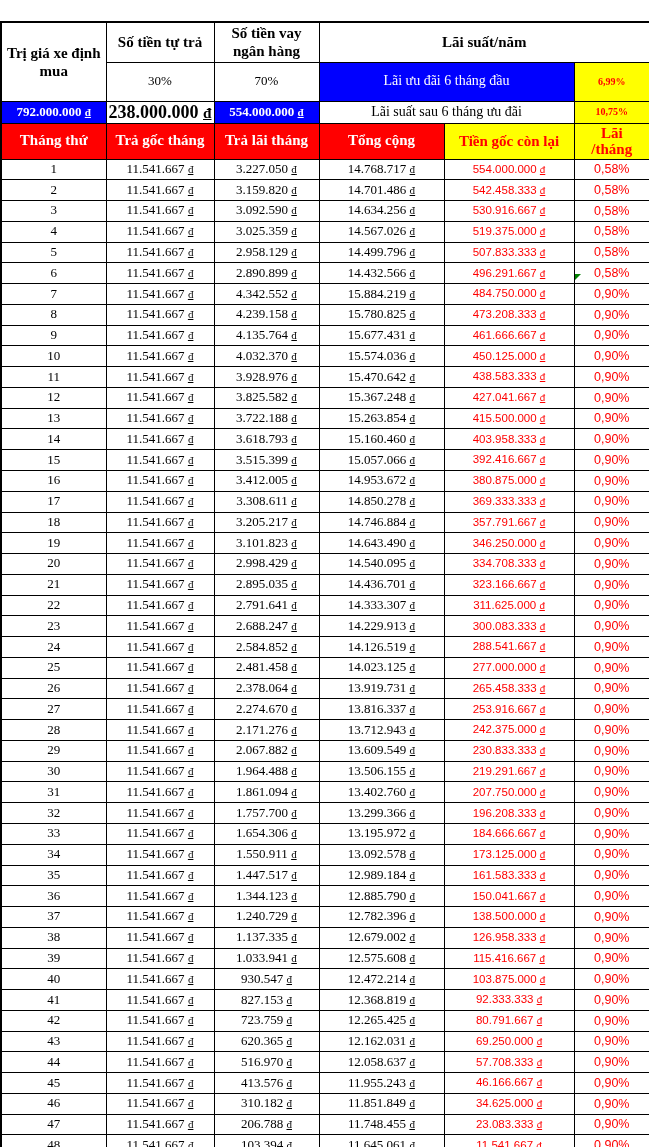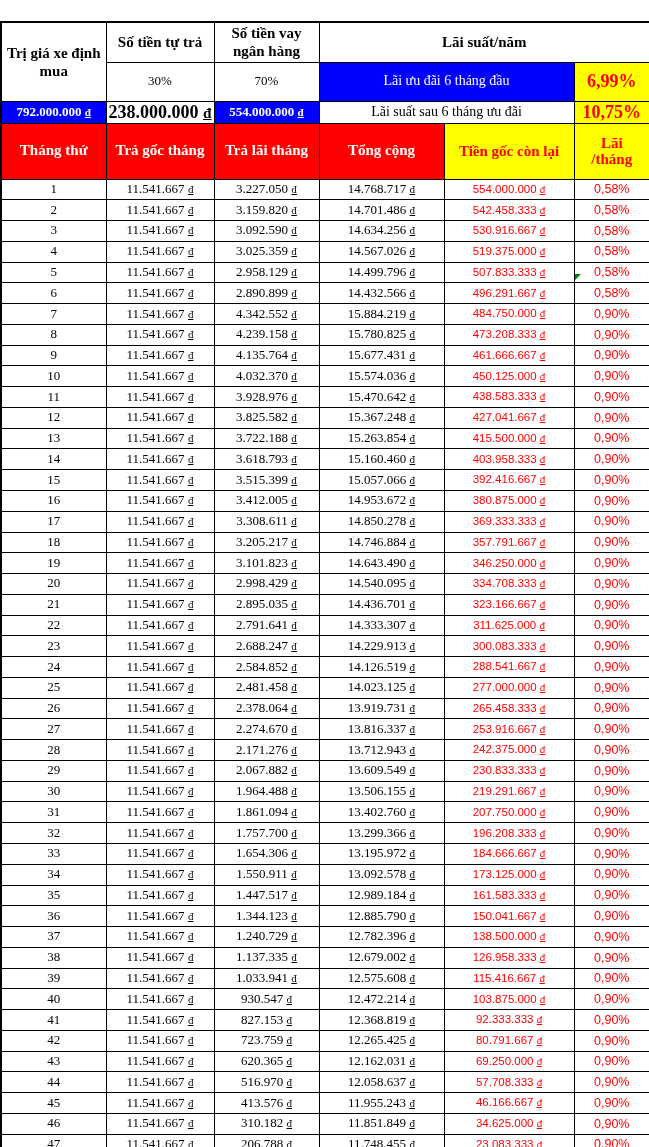--- a/index.html
+++ b/index.html
@@ -5,27 +5,27 @@
   html,body{margin:0;padding:0;background:#fff;}
   .sheet{position:relative;width:649px;height:1147px;background:#fff;
          font-family:"Liberation Serif",serif;overflow:hidden;margin-top:21px;}
   table{border-collapse:collapse;table-layout:fixed;width:649px;border:2px solid #000;}
   td{border:1px solid #000;text-align:center;vertical-align:middle;padding:0 2px;
      overflow:hidden;white-space:nowrap;line-height:1.15;}
   
   col.w0{width:105px}col.w1{width:108px}col.w2{width:105px}
   col.w3{width:125px}col.w4{width:130px}col.w5{width:76px}
   
-  tr.rA{height:40px}tr.rB{height:39px}tr.rC{height:22px}tr.rD{height:56px}tr.rT{height:22px}
+  tr.rA{height:40px}tr.rB{height:39px}tr.rC{height:22px}tr.rD{height:36px}tr.rT{height:22px}
   td.hdr{font-weight:bold;font-size:15px;white-space:normal;line-height:1.2;}
   td.pct{font-size:13px;}
   td.bluecell{background:#0000ff;color:#fff;font-weight:bold;font-size:13px;}
   td.bluelabel{background:#0000ff;color:#fff;font-weight:normal;font-size:14px;}
   td.whitelabel{background:#fff;color:#000;font-weight:normal;font-size:14px;}
-  td.ratecell{background:#ffff00;color:#ff0000;font-weight:bold;font-size:18px;}
+  td.ratecell{background:#ffff00;color:#ff0000;font-weight:bold;font-size:10px;}
   td.boldval{font-weight:bold;font-size:18px;}
   
   td.redhdr{background:#ff0000;color:#fff;font-weight:bold;font-size:15px;}
   td.yelhdr{background:#ffff00;color:#ff0000;font-weight:bold;font-size:15px;white-space:normal;line-height:1.1;}
   
   tbody.data tr{height:20.77px}
   tbody.data td{font-size:13px;color:#000;}
   tbody.data td.c4{font-family:"Liberation Sans",sans-serif;font-size:11.5px;color:#ff0000;}
   tbody.data td.c5{font-family:"Liberation Sans",sans-serif;font-size:12.5px;color:#ff0000;}
   

